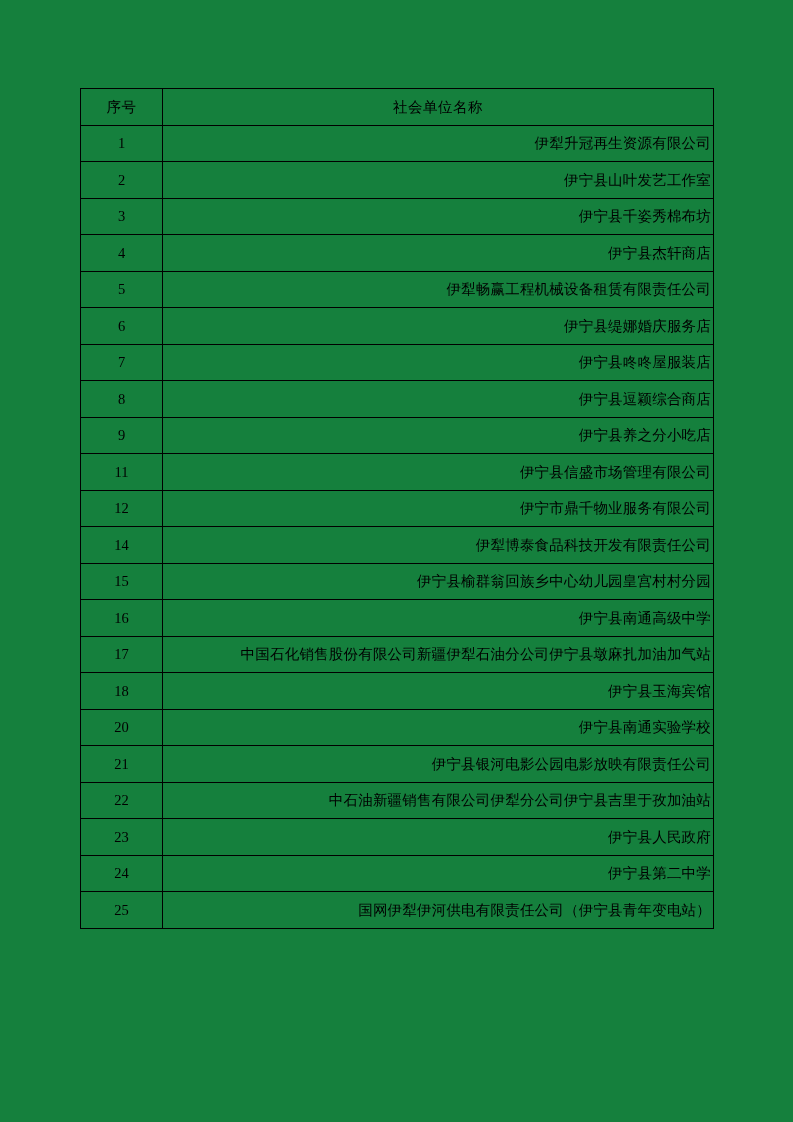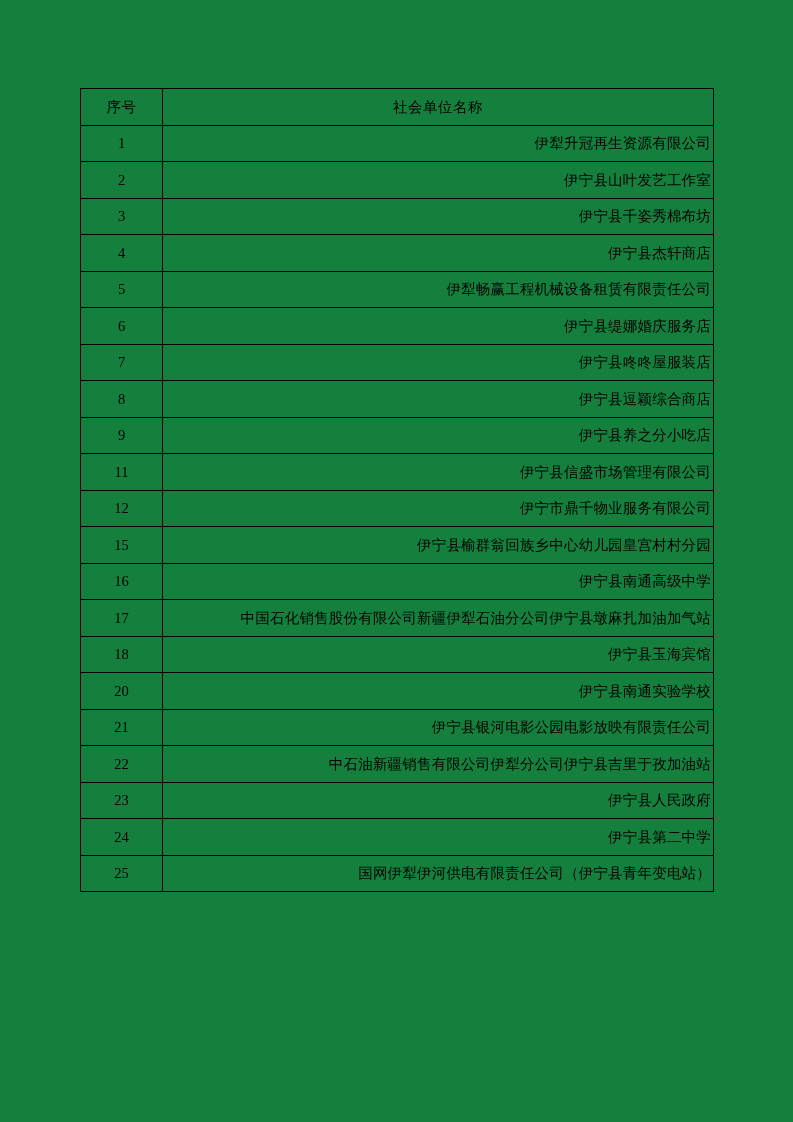--- a/index.html
+++ b/index.html
@@ -124,20 +124,24 @@
         </tr>
         <tr>
           <td class="cell-no">11</td>
           <td class="cell-name">伊宁县信盛市场管理有限公司</td>
         </tr>
         <tr>
           <td class="cell-no">12</td>
           <td class="cell-name">伊宁市鼎千物业服务有限公司</td>
         </tr>
         <tr>
+          <td class="cell-no">14</td>
+          <td class="cell-name">伊犁博泰食品科技开发有限责任公司</td>
+        </tr>
+        <tr>
           <td class="cell-no">15</td>
           <td class="cell-name">伊宁县榆群翁回族乡中心幼儿园皇宫村村分园</td>
         </tr>
         <tr>
           <td class="cell-no">16</td>
           <td class="cell-name">伊宁县南通高级中学</td>
         </tr>
         <tr>
           <td class="cell-no">17</td>
           <td class="cell-name">中国石化销售股份有限公司新疆伊犁石油分公司伊宁县墩麻扎加油加气站</td>

